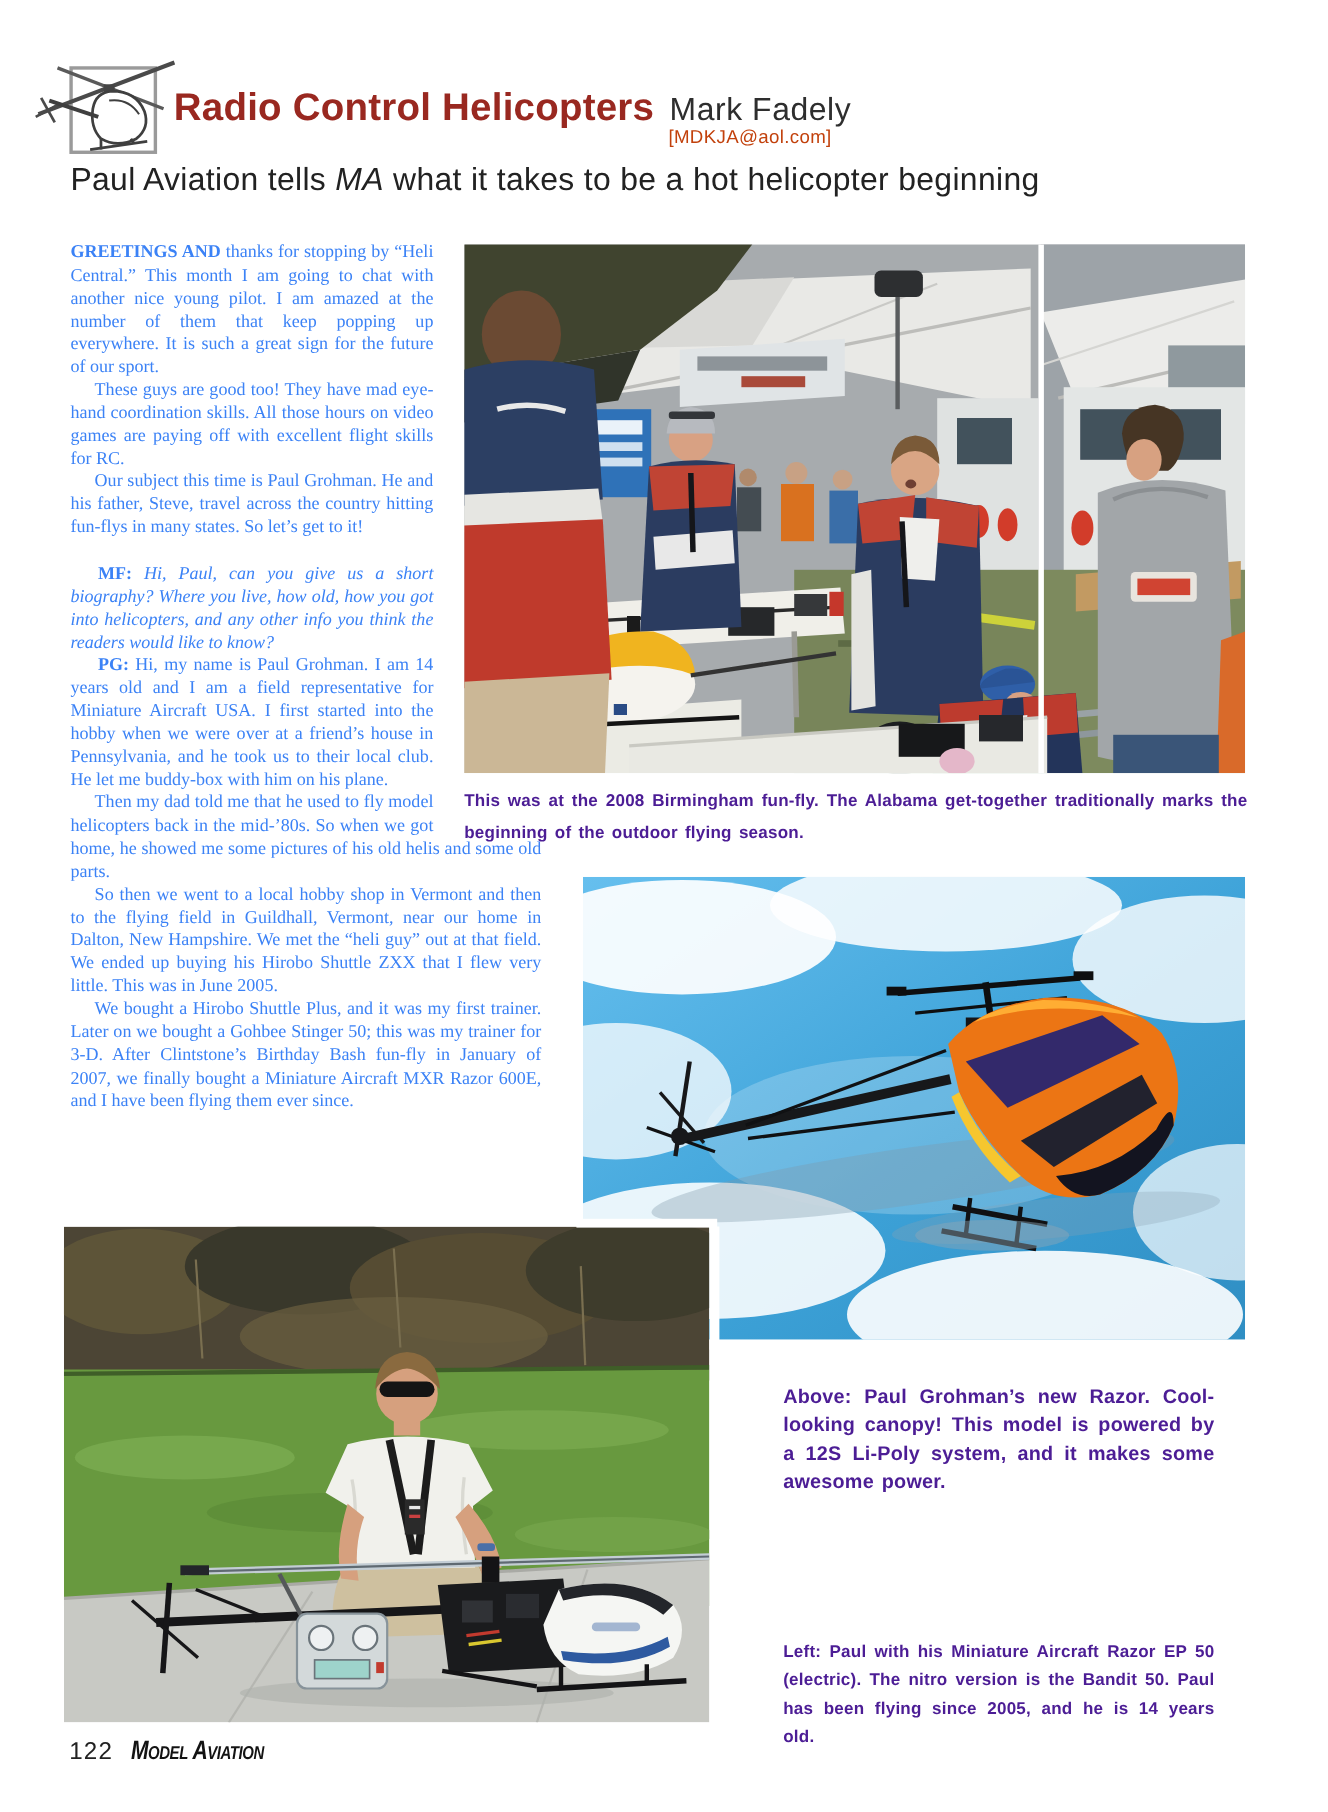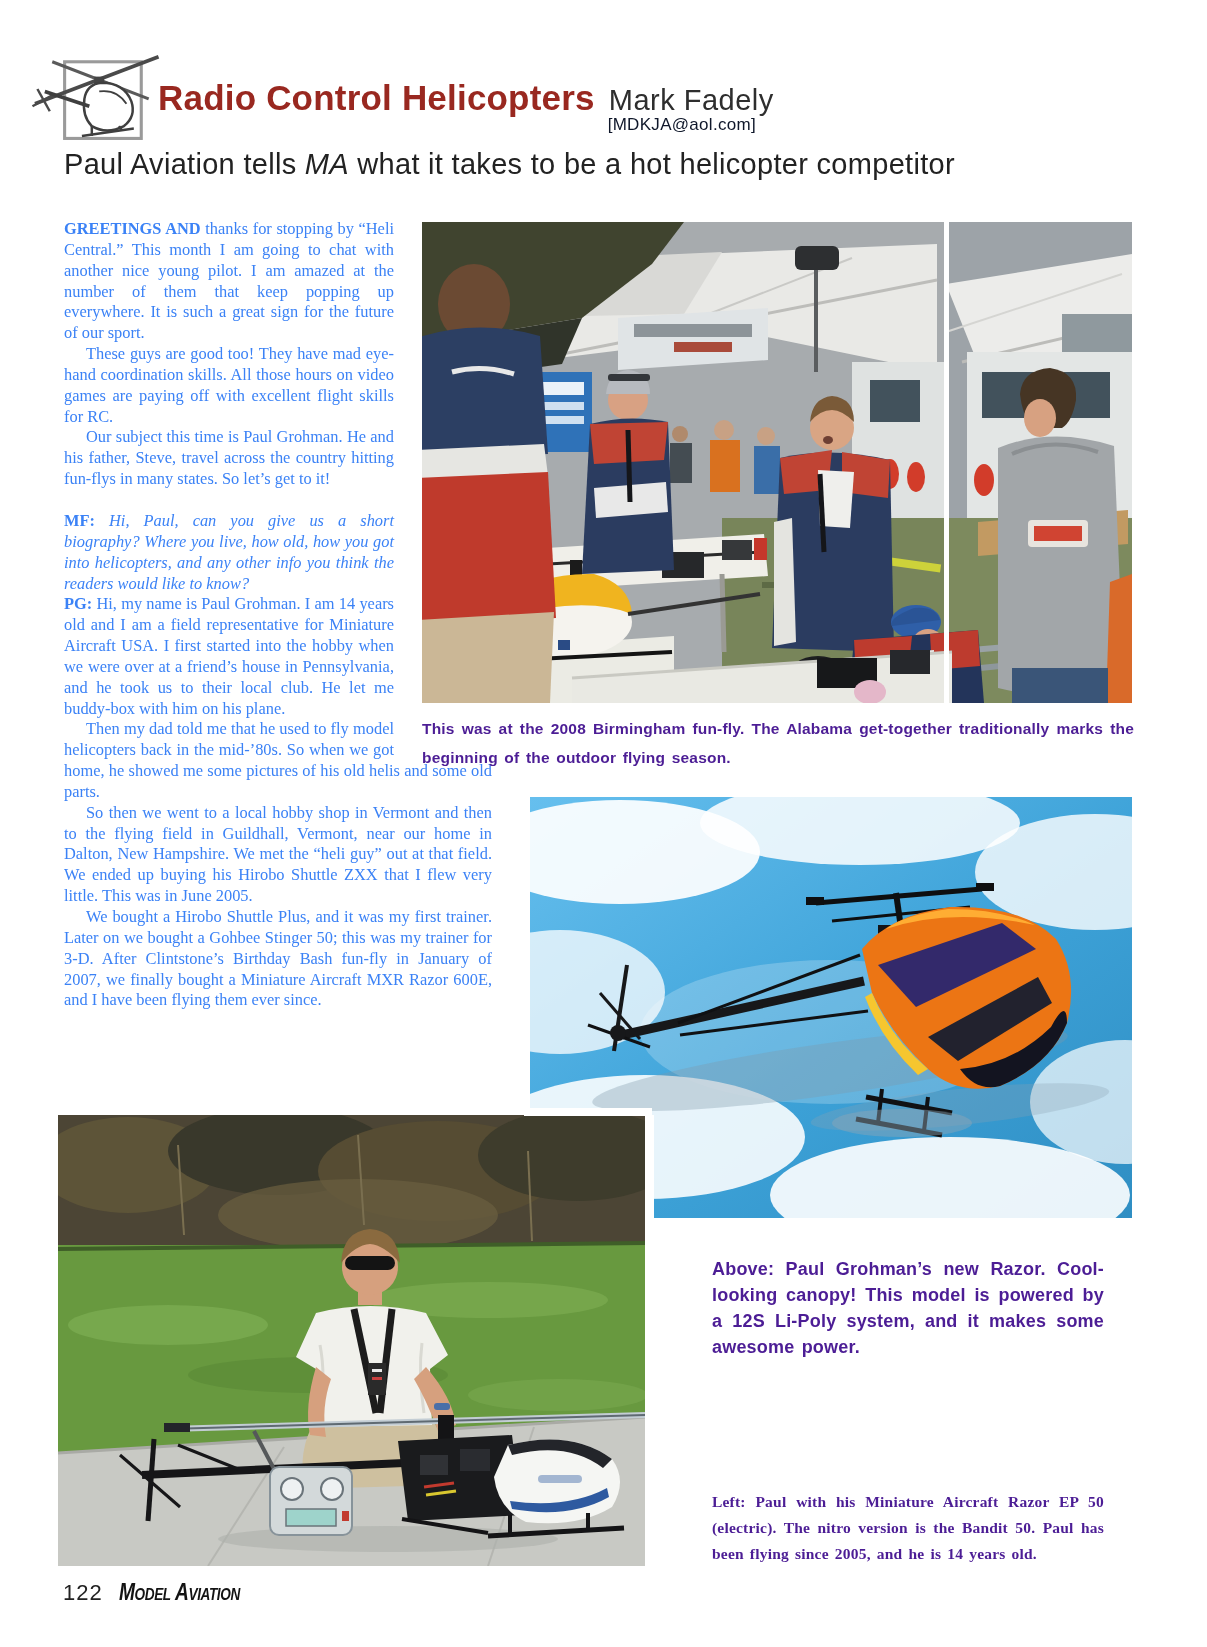--- a/index.html
+++ b/index.html
@@ -5,52 +5,52 @@
   html,body{margin:0;padding:0;background:#ffffff;}
   #page{position:relative;width:1207px;height:1647px;background:#fff;overflow:hidden;
         font-family:"Liberation Sans",sans-serif;color:#1a1a1a;}
 
   
   .logo{position:absolute;left:30px;top:42px;width:136px;height:110px;}
   .masthead{position:absolute;left:158px;top:78px;white-space:nowrap;}
   .col-title{font-size:35px;font-weight:bold;color:#992820;letter-spacing:0.2px;}
   .col-author{font-size:29px;font-weight:normal;color:#2e2e2e;margin-left:14px;letter-spacing:0.5px;}
   .col-email{position:absolute;left:560px;top:115px;width:196px;text-align:right;
-             font-size:17px;color:#0f172a;letter-spacing:0.3px;}
+             font-size:17px;color:#c2410c;letter-spacing:0.3px;}
   .headline{position:absolute;left:64px;top:148px;width:1075px;margin:0;
             font-size:29px;font-weight:normal;color:#222;letter-spacing:0.3px;}
   .headline .ma{font-style:italic;}
 
   
   .article{position:absolute;left:64px;top:219px;width:428px;
            font-family:"Liberation Serif",serif;font-size:16.4px;line-height:20.85px;
            text-align:justify;color:#3b82f6;}
   .article .spacer{float:right;width:98px;height:527px;}
   .article p{margin:0;padding:0;}
   .article p.indent{text-indent:22px;}
   .article .lead{font-weight:bold;}
   .article .qa{margin-top:21px;}
-  .article .qlabel{font-weight:bold;font-style:normal;}
+  .article .qlabel{font-weight:bold;font-style:normal;margin-left:25px;}
   .article .qtext{font-style:italic;}
 
   
   .photo{position:absolute;overflow:hidden;}
   .photo svg{display:block;width:100%;height:100%;}
   #photo-event{left:422px;top:222px;width:710px;height:481px;z-index:1;}
   #photo-flight{left:530px;top:797px;width:602px;height:421px;z-index:1;}
   #photo-paul{left:58px;top:1115px;width:587px;height:451px;z-index:2;}
   .seam-h{position:absolute;left:524px;top:1108px;width:128px;height:8px;background:#fff;z-index:3;}
   .seam-v{position:absolute;left:645px;top:1115px;width:9px;height:112px;background:#fff;z-index:3;}
 
   
   .caption{position:absolute;font-family:"Liberation Sans",sans-serif;font-weight:bold;
            color:#4c1d95;text-align:justify;letter-spacing:0.2px;word-spacing:2px;}
   #caption-event{left:422px;top:714px;width:712px;font-size:15.5px;line-height:29px;}
   #caption-above{left:712px;top:1256px;width:392px;font-size:18px;line-height:26px;}
-  #caption-left{left:712px;top:1489px;width:392px;font-size:15.5px;line-height:26px;font-family:Liberation Serif, serif;}
+  #caption-left{left:712px;top:1489px;width:392px;font-size:15.5px;line-height:26px;}
 
   
   .footer{position:absolute;left:63px;top:1578px;white-space:nowrap;}
   .page-num{font-size:22px;color:#222;letter-spacing:1px;}
   .mag-logo{display:inline-block;margin-left:16px;font-size:24px;font-weight:bold;font-style:italic;
             font-variant:small-caps;letter-spacing:-0.5px;transform:scaleX(0.8);transform-origin:left center;
             color:#131313;}
 </style>
 </head>
 <body>
@@ -72,21 +72,21 @@
       <line x1="50" y1="68" x2="50" y2="76" stroke="#3f3f3f" stroke-width="2"></line>
       <line x1="72" y1="68" x2="74" y2="71" stroke="#3f3f3f" stroke-width="2"></line>
     </svg>
   </div>
 
   <div class="masthead">
     <span class="col-title">Radio Control Helicopters</span><span class="col-author">Mark Fadely</span>
   </div>
   <div class="col-email">[MDKJA@aol.com]</div>
 
-  <h1 class="headline"><span>Paul Aviation tells </span><span class="ma">MA</span><span> what it takes to be a hot helicopter competitor</span></h1>
+  <h1 class="headline"><span>Paul Aviation tells </span><span class="ma">MA</span><span> what it takes to be a hot helicopter beginning</span></h1>
 
   <div class="article">
     <div class="spacer"></div>
     <p><span class="lead">GREETINGS AND</span><span> thanks for stopping by “Heli Central.” This month I am going to chat with another nice young pilot. I am amazed at the number of them that keep popping up everywhere. It is such a great sign for the future of our sport.</span></p>
     <p class="indent">These guys are good too! They have mad eye-hand coordination skills. All those hours on video games are paying off with excellent flight skills for RC.</p>
     <p class="indent">Our subject this time is Paul Grohman. He and his father, Steve, travel across the country hitting fun-flys in many states. So let’s get to it!</p>
     <p class="qa"><span class="qlabel">MF:</span><span class="qtext"> Hi, Paul, can you give us a short biography? Where you live, how old, how you got into helicopters, and any other info you think the readers would like to know?</span></p>
     <p><span class="qlabel">PG:</span><span> Hi, my name is Paul Grohman. I am 14 years old and I am a field representative for Miniature Aircraft USA. I first started into the hobby when we were over at a friend’s house in Pennsylvania, and he took us to their local club. He let me buddy-box with him on his plane.</span></p>
     <p class="indent">Then my dad told me that he used to fly model helicopters back in the mid-’80s. So when we got home, he showed me some pictures of his old helis and some old parts.</p>
     <p class="indent">So then we went to a local hobby shop in Vermont and then to the flying field in Guildhall, Vermont, near our home in Dalton, New Hampshire. We met the “heli guy” out at that field. We ended up buying his Hirobo Shuttle ZXX that I flew very little. This was in June 2005.</p>

